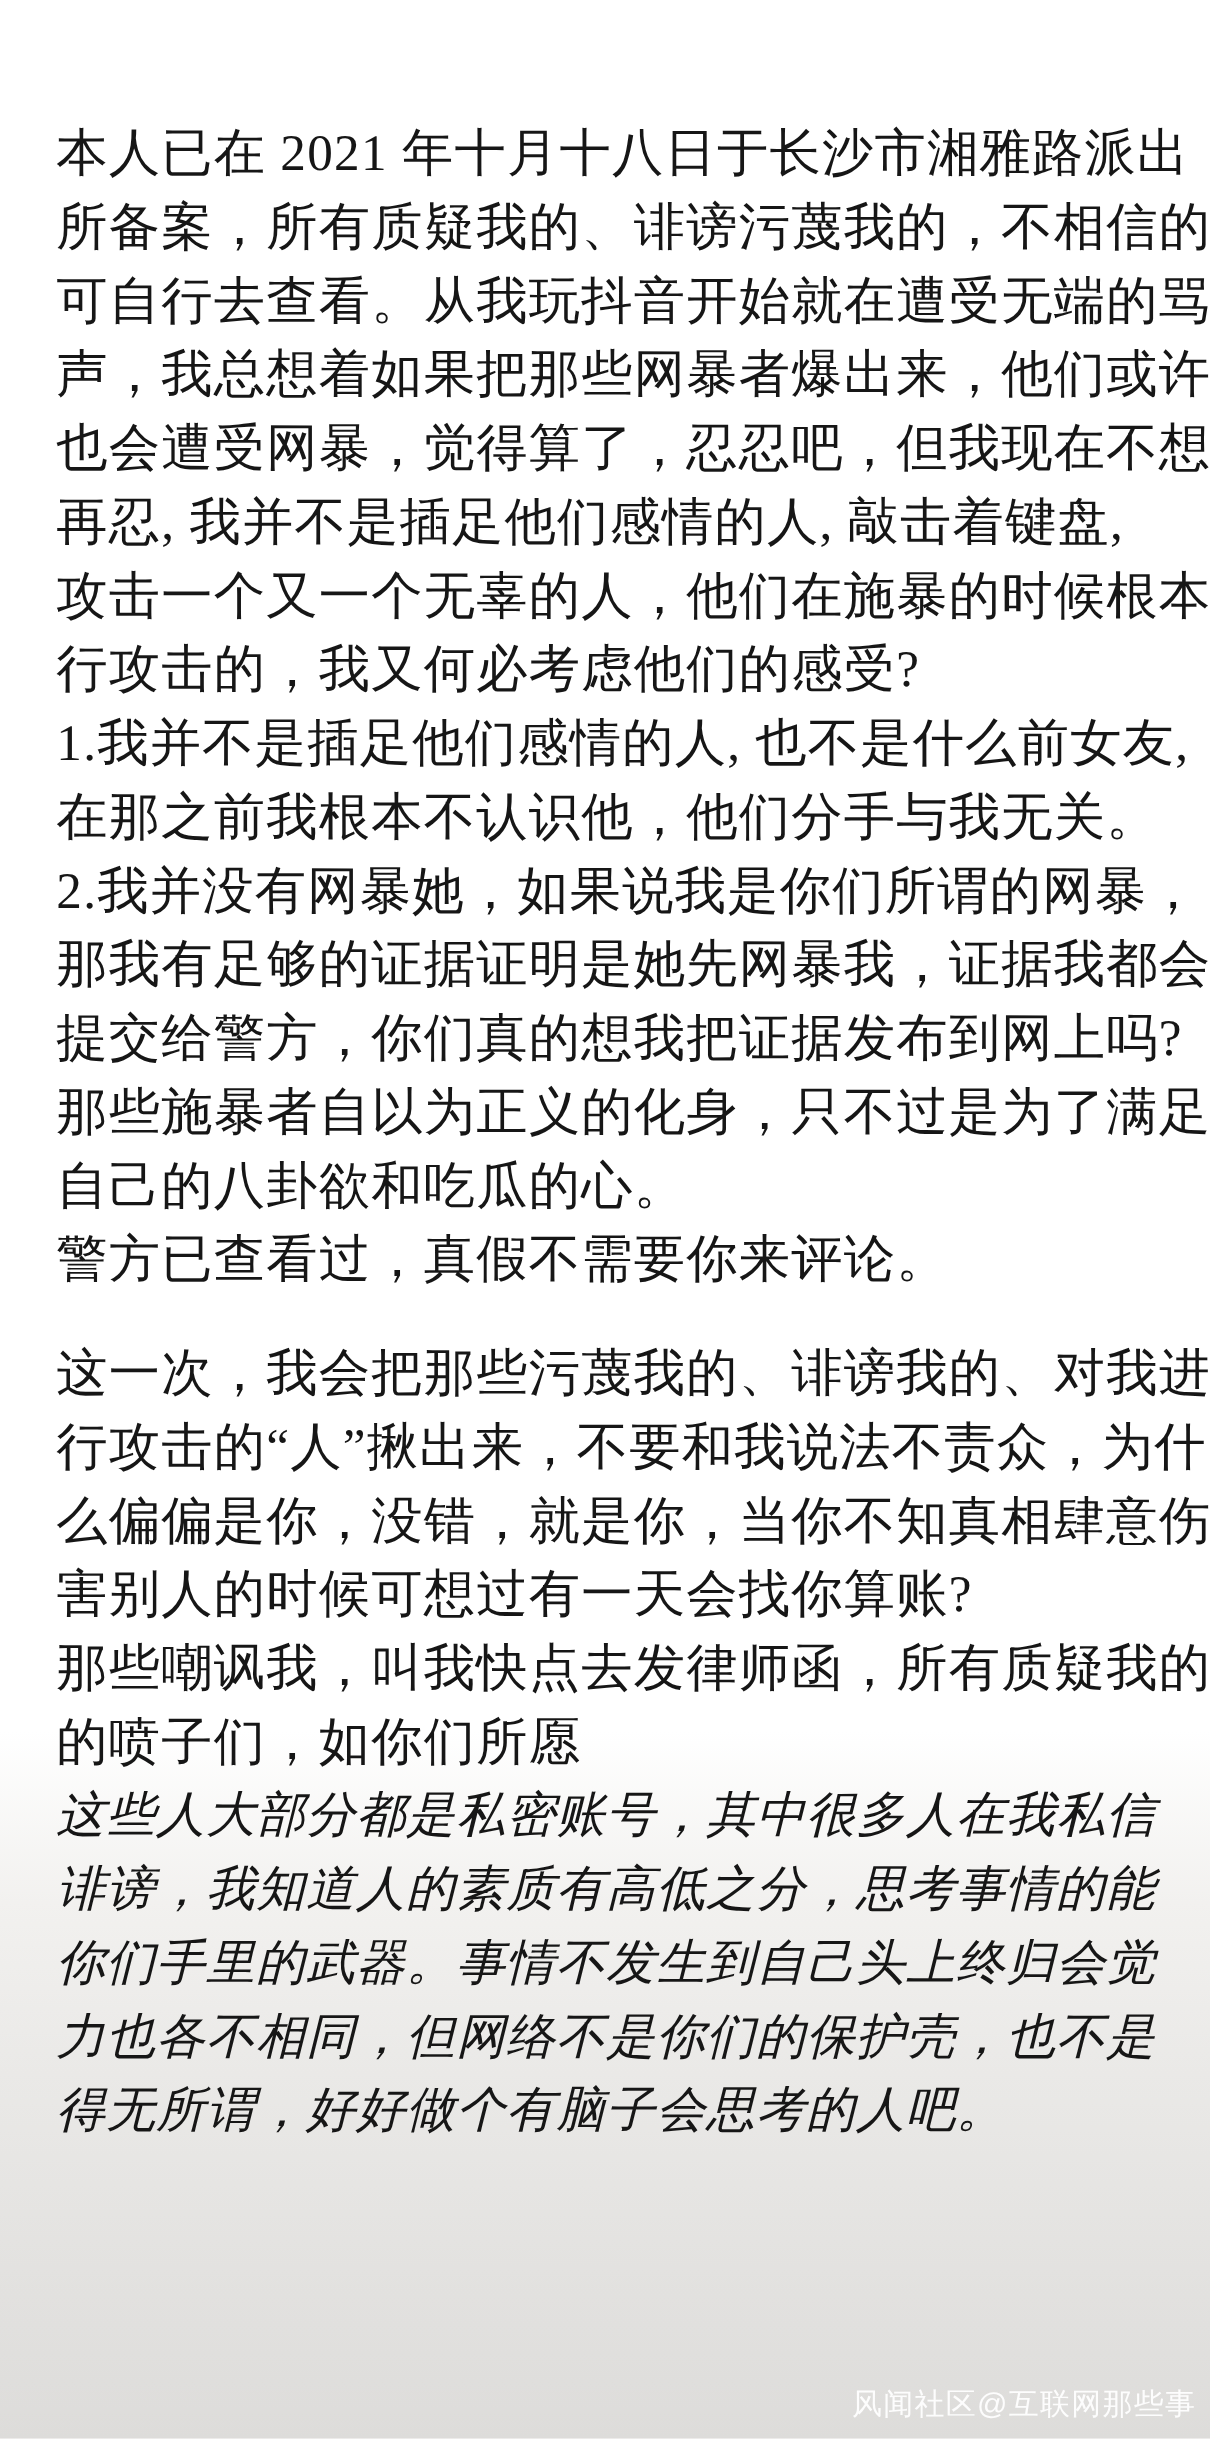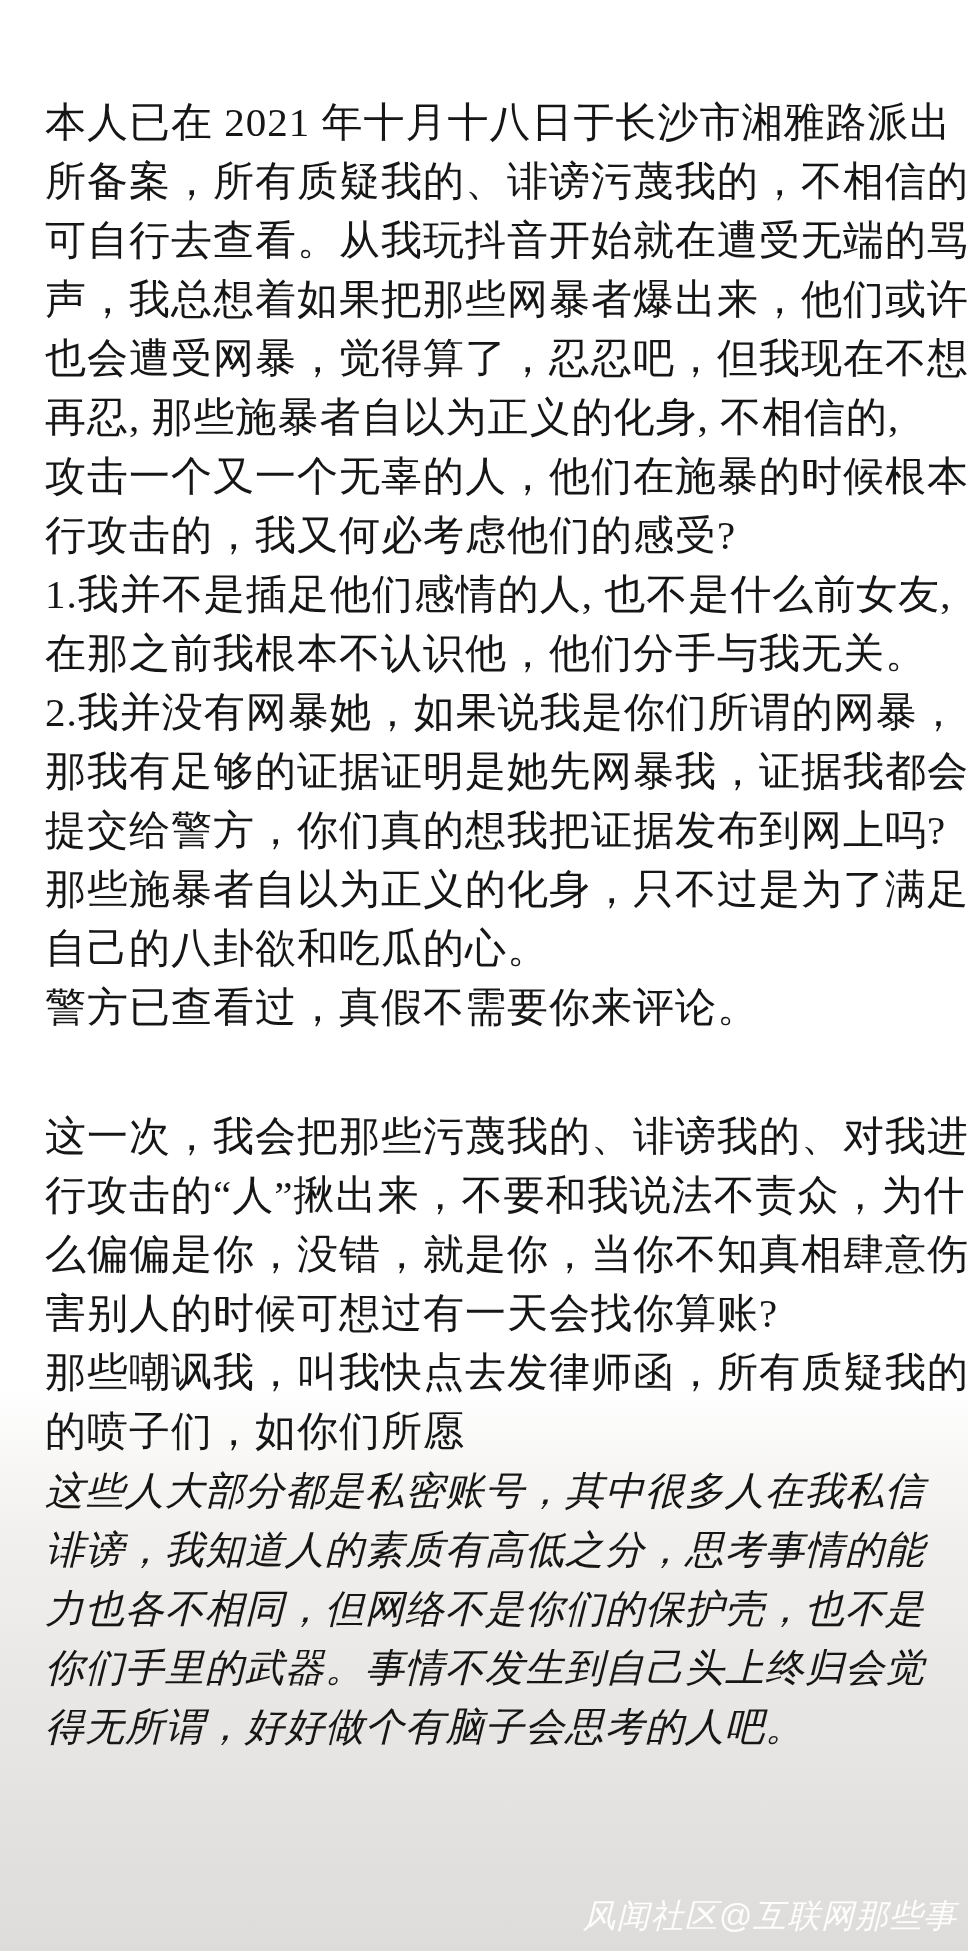--- a/index.html
+++ b/index.html
@@ -33,46 +33,45 @@
     
     font-family: "Liberation Serif", serif;
     font-size: 41px;
   }
   .f-sans {
     font-family: "Liberation Sans", sans-serif;
     font-size: 39px;
     font-style: italic;
   }
   .para-2 {
-    margin-top: 70px;
+    margin-top: 32px;
   }
   .watermark {
     position: absolute;
     right: 11px;
     bottom: 12px;
     font-family: "Liberation Sans", sans-serif;
-    font-size: 33px;
+    font-size: 24px;
     letter-spacing: 1px;
     color: rgba(255, 255, 255, 0.93);
-    font-style: italic;
   }
 </style>
 </head>
 <body>
 
 <div class="page">
   <div class="text-block">
 
     <div class="para">
       <div class="line f-serif">本人已在 2021 年十月十八日于长沙市湘雅路派出</div>
       <div class="line f-serif">所备案，所有质疑我的、诽谤污蔑我的，不相信的</div>
       <div class="line f-serif">可自行去查看。从我玩抖音开始就在遭受无端的骂</div>
       <div class="line f-serif">声，我总想着如果把那些网暴者爆出来，他们或许</div>
       <div class="line f-serif">也会遭受网暴，觉得算了，忍忍吧，但我现在不想</div>
-      <div class="line f-serif">再忍, 那些施暴者自以为正义的化身, 不相信的,</div>
+      <div class="line f-serif">再忍, 我并不是插足他们感情的人, 敲击着键盘,</div>
       <div class="line f-serif">攻击一个又一个无辜的人，他们在施暴的时候根本</div>
       <div class="line f-serif">行攻击的，我又何必考虑他们的感受?</div>
       <div class="line f-serif">1.我并不是插足他们感情的人, 也不是什么前女友,</div>
       <div class="line f-serif">在那之前我根本不认识他，他们分手与我无关。</div>
       <div class="line f-serif">2.我并没有网暴她，如果说我是你们所谓的网暴，</div>
       <div class="line f-serif">那我有足够的证据证明是她先网暴我，证据我都会</div>
       <div class="line f-serif">提交给警方，你们真的想我把证据发布到网上吗?</div>
       <div class="line f-serif">那些施暴者自以为正义的化身，只不过是为了满足</div>
       <div class="line f-serif">自己的八卦欲和吃瓜的心。</div>
       <div class="line f-serif">警方已查看过，真假不需要你来评论。</div>
@@ -80,21 +79,21 @@
 
     <div class="para para-2">
       <div class="line f-serif">这一次，我会把那些污蔑我的、诽谤我的、对我进</div>
       <div class="line f-serif">行攻击的“人”揪出来，不要和我说法不责众，为什</div>
       <div class="line f-serif">么偏偏是你，没错，就是你，当你不知真相肆意伤</div>
       <div class="line f-serif">害别人的时候可想过有一天会找你算账?</div>
       <div class="line f-serif">那些嘲讽我，叫我快点去发律师函，所有质疑我的</div>
       <div class="line f-serif">的喷子们，如你们所愿</div>
       <div class="line f-sans">这些人大部分都是私密账号，其中很多人在我私信</div>
       <div class="line f-sans">诽谤，我知道人的素质有高低之分，思考事情的能</div>
+      <div class="line f-sans">你们手里的武器。事情不发生到自己头上终归会觉</div>
       <div class="line f-sans">力也各不相同，但网络不是你们的保护壳，也不是</div>
-      <div class="line f-sans">你们手里的武器。事情不发生到自己头上终归会觉</div>
       <div class="line f-sans">得无所谓，好好做个有脑子会思考的人吧。</div>
     </div>
 
   </div>
 
   <div class="watermark">风闻社区@互联网那些事</div>
 </div>
 
 </body></html>

